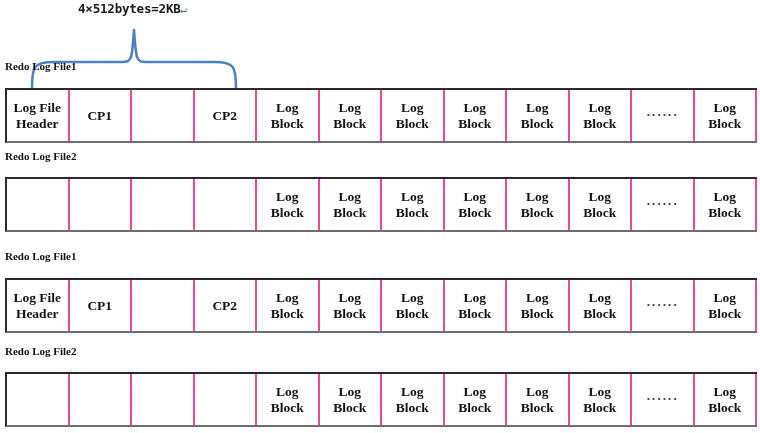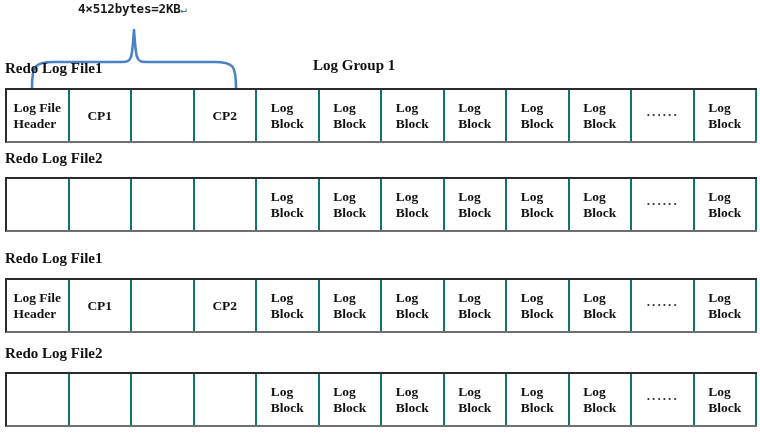--- a/index.html
+++ b/index.html
@@ -37,21 +37,21 @@
     position: absolute;
     left: 28px;
     top: 26px;
     width: 212px;
     height: 64px;
   }
 
   
   .file-label {
     position: absolute;
-    font-size: 15px;
+    font-size: 11px;
     font-weight: bold;
     color: #111111;
     white-space: nowrap;
   }
   .group-label {
     position: absolute;
     font-size: 15px;
     font-weight: bold;
     color: #111111;
     white-space: nowrap;
@@ -65,25 +65,25 @@
     height: 55px;
     display: flex;
     box-sizing: border-box;
     border-top: 2px solid #2b2b2b;
     border-left: 2px solid #2b2b2b;
     border-bottom: 2px solid #6f6f6f;
   }
   .cell {
     flex: 1 1 0;
     box-sizing: border-box;
-    border-right: 2px solid #0f766e;
+    border-right: 2px solid #ec4899;
     display: flex;
     align-items: center;
     justify-content: center;
-    text-align: left;
+    text-align: center;
     font-size: 13.5px;
     font-weight: bold;
     line-height: 1.12;
     color: #111111;
     background: #ffffff;
     white-space: pre-line;
   }
   .cell.dots {
     font-size: 13px;
     letter-spacing: 1px;
@@ -98,21 +98,20 @@
 
 <div id="page">
 
   <div class="brace-label"><span>4×512bytes=2KB</span><span class="brace-pilcrow">↵</span></div>
 
   <svg class="brace-svg" viewBox="0 0 212 64" aria-hidden="true">
     <path d="M4 62 C4 40, 6 36, 26 36 L94 36 C104 36, 104 33, 106 4 C108 33, 108 36, 118 36 L186 36 C206 36, 208 40, 208 62" fill="none" stroke="#4a82c3" stroke-width="2.6" stroke-linecap="round" stroke-linejoin="round"></path>
   </svg>
 
   <div class="file-label" style="left:5px; top:60px;">Redo Log File1</div>
-  <div class="group-label" style="left:313px; top:57px;">Log Group 1</div>
 
   <div class="log-row" style="top:88px;">
     <div class="cell">Log File
 Header</div>
     <div class="cell">CP1</div>
     <div class="cell empty"></div>
     <div class="cell">CP2</div>
     <div class="cell">Log
 Block</div>
     <div class="cell">Log

